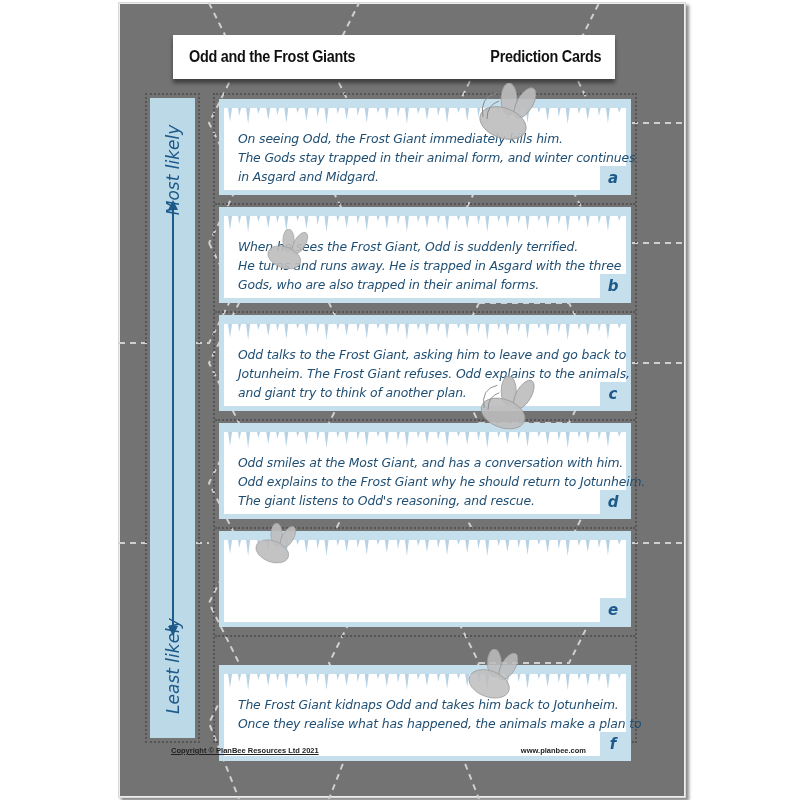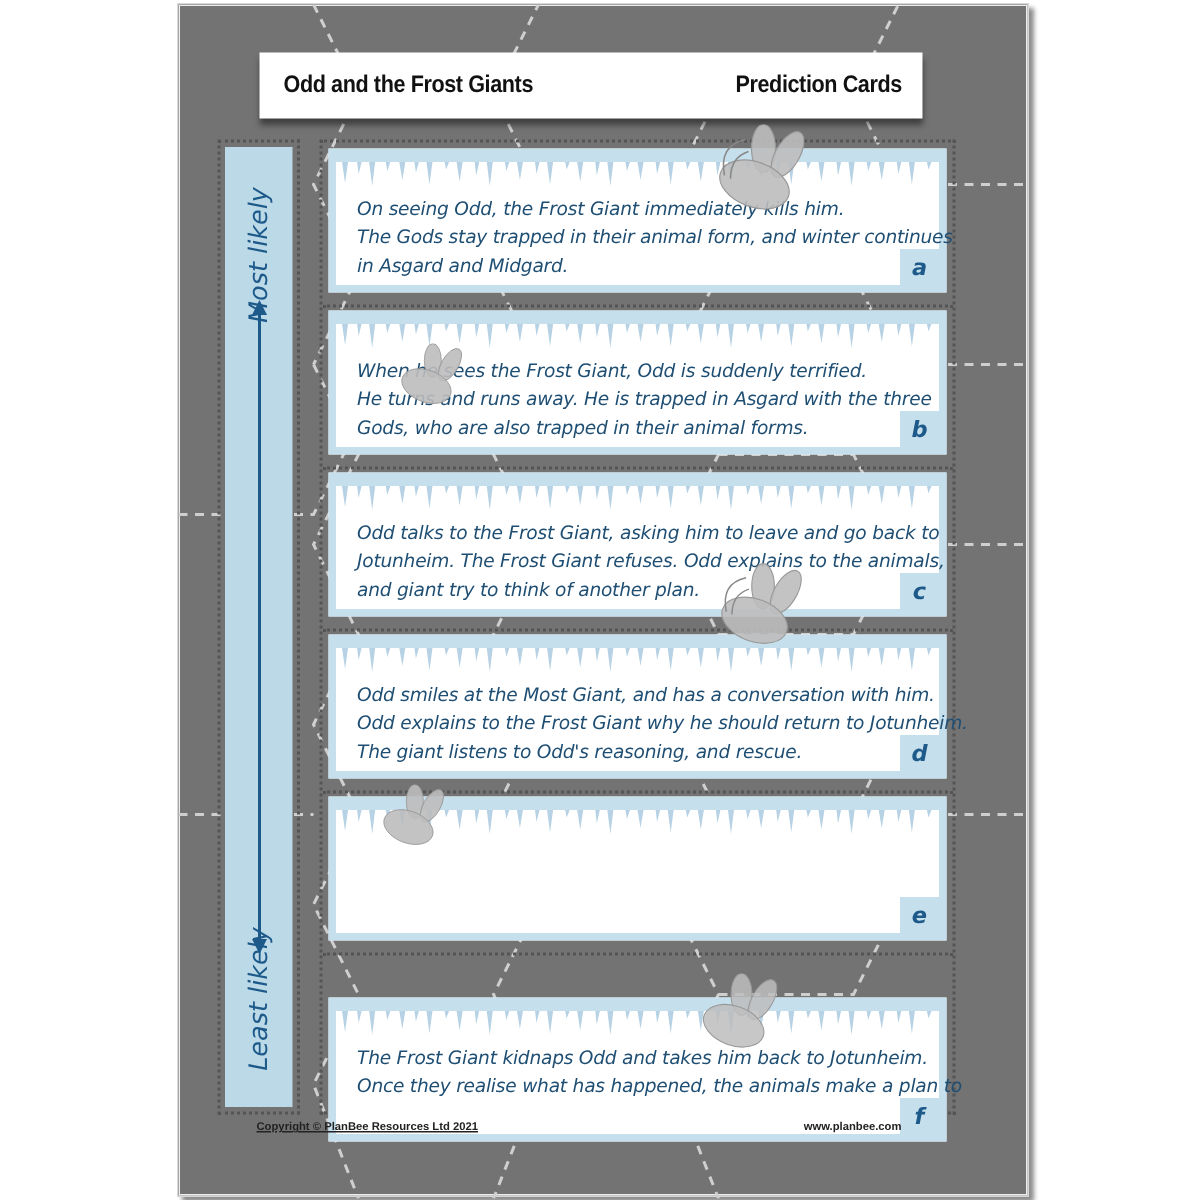--- a/index.html
+++ b/index.html
@@ -73,21 +73,21 @@
     font-family: "DejaVu Sans", sans-serif; font-style: italic; font-weight: bold;
     font-size: 15px; text-align: center; line-height: 24px;
   }
   .bunny { position: absolute; pointer-events: none; }
 
   .footer-left, .footer-right {
     position: absolute; top: 743px; font-family: "Liberation Sans", sans-serif;
     font-weight: bold; font-size: 7.5px; color: #222;
   }
   .footer-left { left: 52px; text-decoration: underline; }
-  .footer-right { right: 84px; padding-left: 24px; }
+  .footer-right { right: 99px; padding-left: 24px; }
 </style>
 </head>
 <body>
 
 <div class="page">
 
   <svg class="watermark" viewBox="0 0 568 796">
     <g stroke="#cfcfcf" stroke-width="2" stroke-dasharray="6,5" fill="none">
       <path d="M90 0 L120 60 L210 60 L240 0"></path>
       <path d="M120 60 L90 120 L120 180 L90 240"></path>

